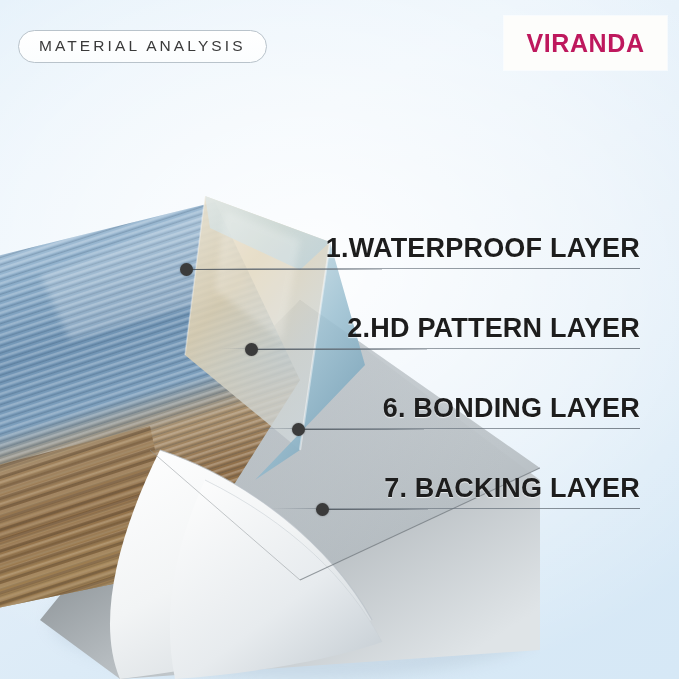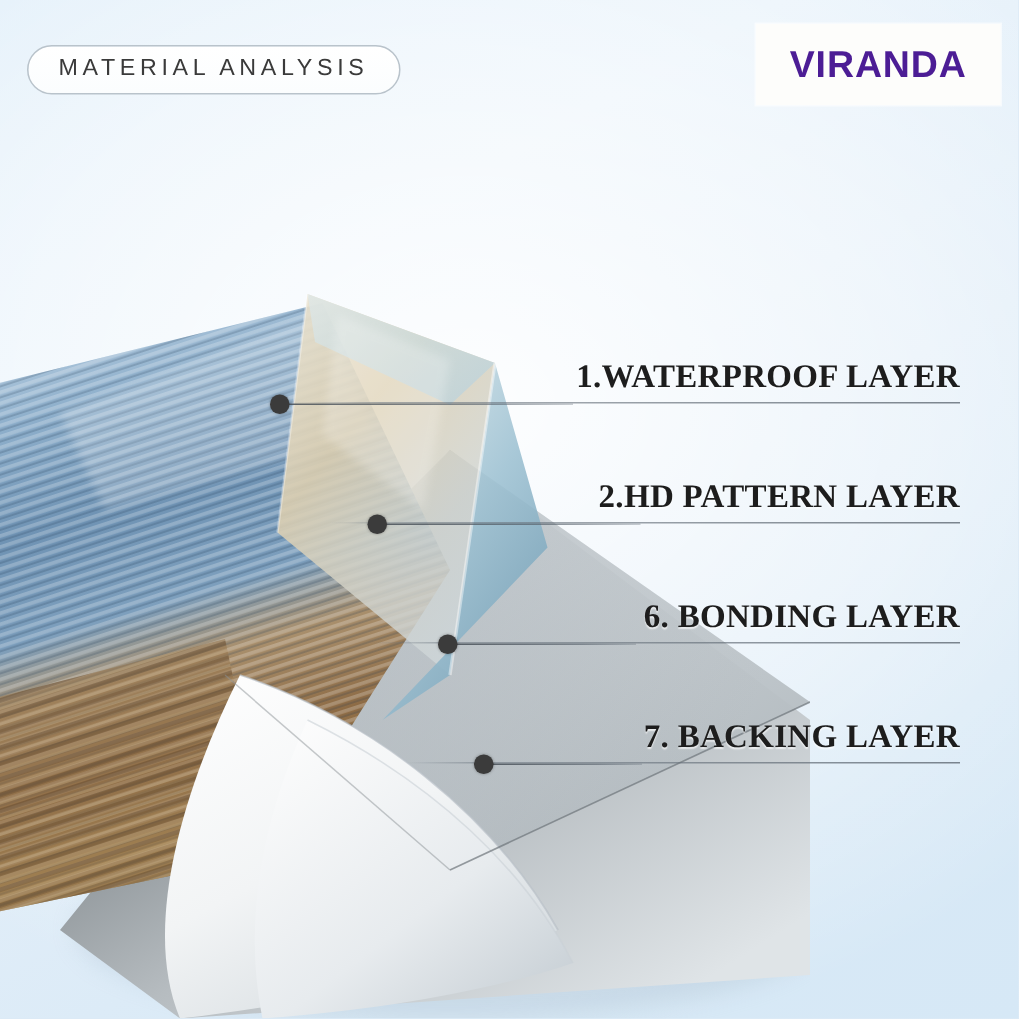--- a/index.html
+++ b/index.html
@@ -38,38 +38,37 @@
     white-space:pre-line;
     text-shadow:0 1px 0 rgba(255,255,255,.55);
   }
   .logo-box{
     position:absolute;left:504px;top:16px;width:163px;height:54px;
     background:#fdfdfb;
     display:flex;align-items:center;justify-content:center;
     box-shadow:0 0 0 1px rgba(255,255,255,.6);
   }
   .logo-text{
-    color:#4c1d95;font-size:25px;font-weight:bold;letter-spacing:.6px;
+    color:#be185d;font-size:25px;font-weight:bold;letter-spacing:.6px;
   }
 
   
   #art{position:absolute;left:0;top:150px;width:540px;height:529px;}
   #art svg{display:block;width:540px;height:529px;}
 
   
   .callout{position:absolute;height:0;}
   .callout .txt{
     position:absolute;right:39px;bottom:5px;
     color:#1d1d1d;
-    font-size:22px;
+    font-size:27px;
     font-weight:bold;
     letter-spacing:.2px;
     white-space:nowrap;
     text-shadow:0 1px 1px rgba(255,255,255,.7);
-    font-family:Liberation Serif, serif;
   }
   .callout .rule{
     position:absolute;right:39px;bottom:0;height:1px;
     background:linear-gradient(90deg, rgba(120,130,140,0) 0%, rgba(110,120,130,.55) 14%, rgba(95,105,115,.8) 100%);
   }
   .leader{
     position:absolute;height:1px;
     background:linear-gradient(90deg, rgba(70,78,86,.85) 0%, rgba(90,100,110,.65) 70%, rgba(110,120,130,.35) 100%);
   }
   .dot{

